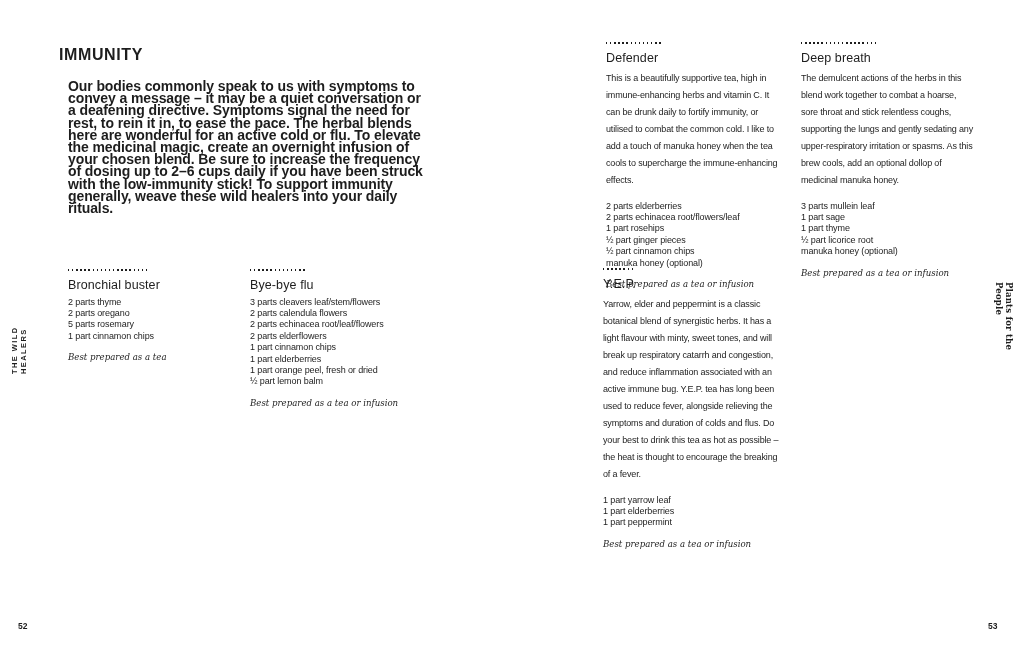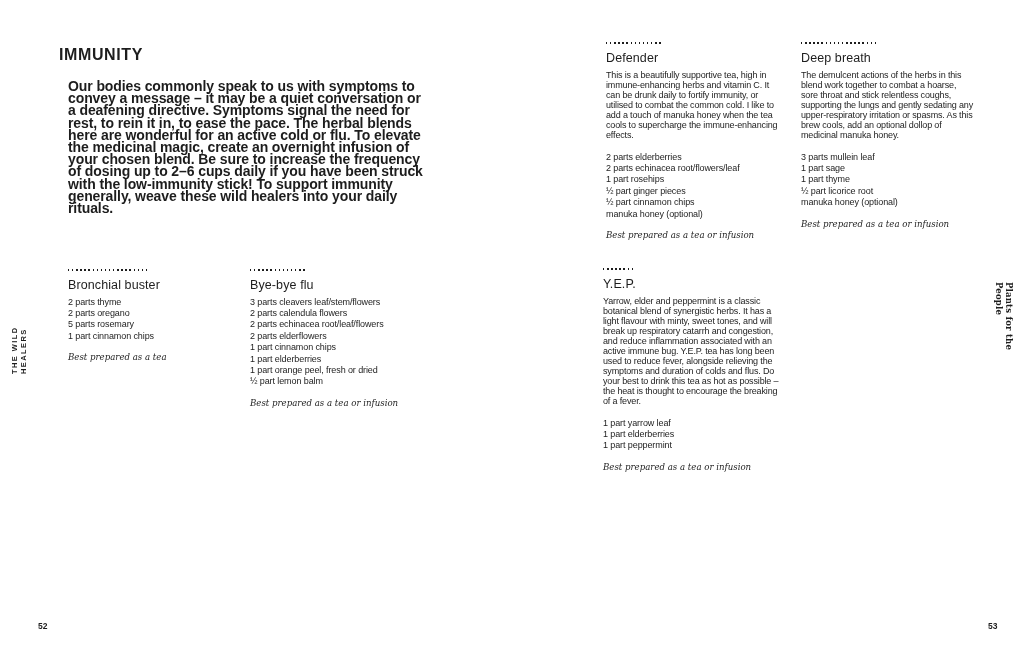--- a/index.html
+++ b/index.html
@@ -39,21 +39,21 @@
   }
   .recipe h3 {
     font-size: 12.5px;
     font-weight: 400;
     letter-spacing: 0.1px;
     margin: 0 0 5px 0;
   }
   .recipe .desc {
     font-size: 9px;
     font-weight: 500;
-    line-height: 10px;
+    line-height: 17px;
     letter-spacing: -0.15px;
     margin: 0 0 12px 0;
   }
   .recipe ul.ingredients {
     list-style: none;
     margin: 0 0 10px 0;
     font-size: 9px;
     line-height: 11.4px;
     letter-spacing: -0.1px;
   }
@@ -90,21 +90,21 @@
     font-weight: 700;
     font-size: 8.5px;
     letter-spacing: 0.2px;
   }
   .pagenum {
     position: absolute;
     bottom: 21px;
     font-size: 8.5px;
     font-weight: 700;
   }
-  .pagenum.left { left: 18px; margin-left: 20px; }
+  .pagenum.left { left: 18px; }
   .pagenum.right { left: 988px; }
 </style>
 </head>
 <body>
 
 <div class="spread">
 
   <div class="spine-left">THE WILD HEALERS</div>
   <h1 class="page-title">IMMUNITY</h1>
   <p class="intro">Our bodies commonly speak to us with symptoms to convey a message – it may be a quiet conversation or a deafening directive. Symptoms signal the need for rest, to rein it in, to ease the pace. The herbal blends here are wonderful for an active cold or flu. To elevate the medicinal magic, create an overnight infusion of your chosen blend. Be sure to increase the frequency of dosing up to 2–6 cups daily if you have been struck with the low-immunity stick! To support immunity generally, weave these wild healers into your daily rituals.</p>

